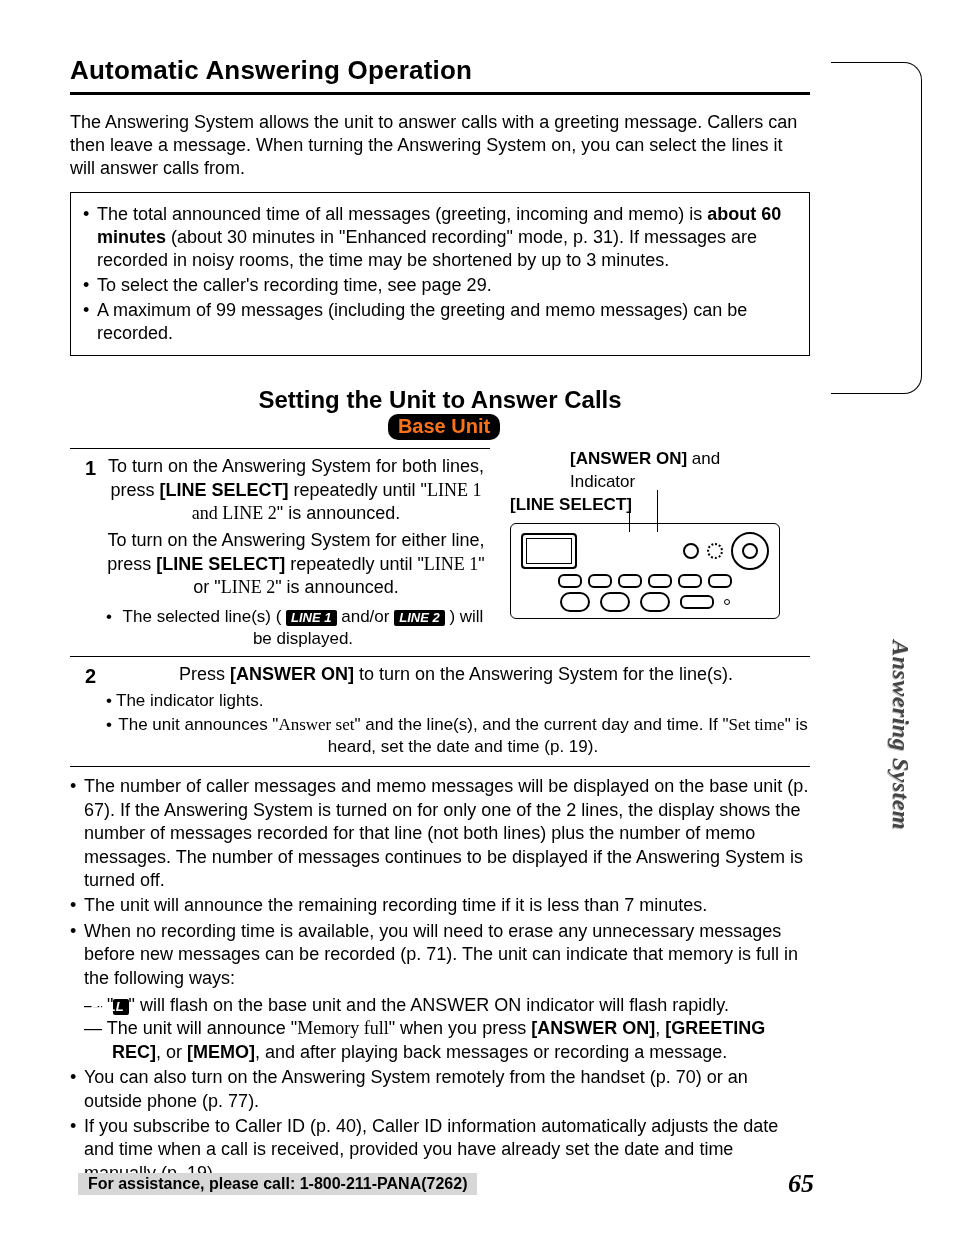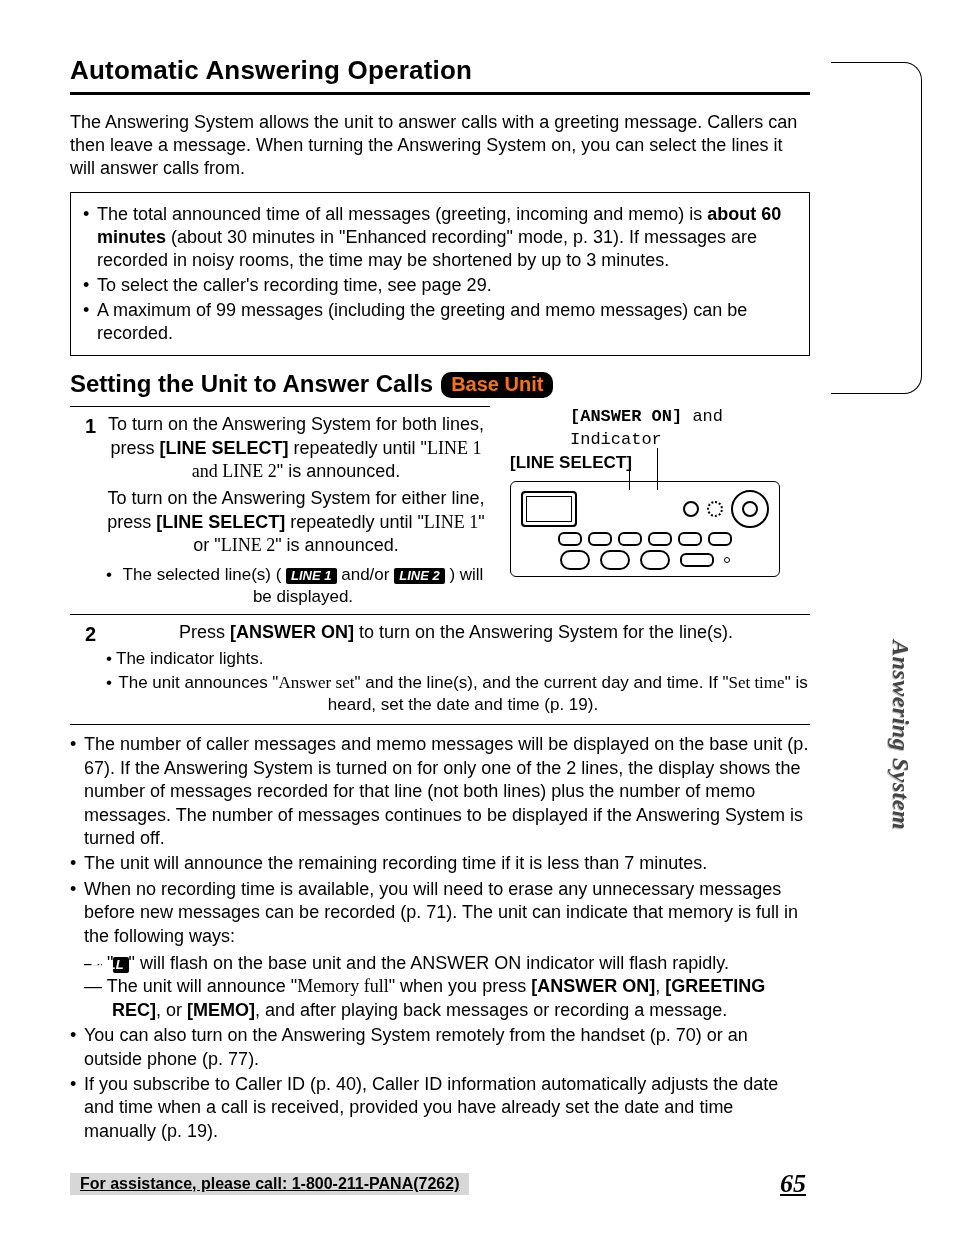--- a/index.html
+++ b/index.html
@@ -49,23 +49,24 @@
     width: 14px;
     flex: 0 0 14px;
     text-align: left;
   }
   .bullet-text {
     flex: 1;
   }
   h2.subhead {
     font-size: 24px;
     font-weight: bold;
-    margin: 14px 0 8px 0;
-    display: flex;
-    align-items: flex-end;
+    margin: 30px 0 8px 0;
+    display: flex;
+    align-items: center;
+    flex-direction: column;
   }
   .pill {
     display: inline-block;
     background: #000;
     color: #f97316;
     font-size: 20px;
     font-weight: bold;
     border-radius: 10px;
     padding: 1px 10px 2px 10px;
     margin-left: 8px;
@@ -132,26 +133,25 @@
     font-size: 18px;
     line-height: 1.3;
     margin-top: 8px;
   }
   .indent-dash {
     padding-left: 28px;
     text-indent: -28px;
   }
   .footer-bar {
     position: absolute;
-    left: 70px;
+    left: 78px;
     bottom: 36px;
     width: 740px;
     display: flex;
     align-items: center;
-    text-decoration: underline;
   }
   .footer-box {
     background: #d7d7d7;
     font-weight: bold;
     font-size: 16px;
     padding: 2px 10px;
     flex: 0 0 auto;
   }
   .page-num {
     font-family: "Times New Roman", Times, serif;
@@ -205,21 +205,21 @@
     display:flex; align-items:center; justify-content:center;
   }
   .dev-mid-row { display:flex; gap:6px; margin-top:4px; justify-content:center; }
   .dev-oval { width:20px; height:10px; border:2px solid #000; border-radius:6px; }
   .dev-bot-row { display:flex; gap:10px; margin-top:4px; justify-content:center; align-items:center; }
   .dev-oval-lg { width:26px; height:16px; border:2px solid #000; border-radius:10px; }
   .dev-pill { width:30px; height:10px; border:2px solid #000; border-radius:6px; }
   .dev-dot { width:4px;height:4px;border:1px solid #000;border-radius:50%; }
   .dev-lead { position:absolute; background:#000; }
   .fig-labels { line-height:1.35; margin-bottom:2px; }
-  .fig-labels .r1 { padding-left:60px;font-family:Liberation Mono, monospace; }
+  .fig-labels .r1 { padding-left:60px; }
   .mt6 { margin-top:6px; }
   .mt4 { margin-top:4px; }
   .bold { font-weight:bold; }
   .rule-bottom { border-bottom:1px solid #000; padding-bottom:8px; }
 </style>
 </head>
 <body>
 
 <div class="page">
   <div class="side-bracket"></div>

